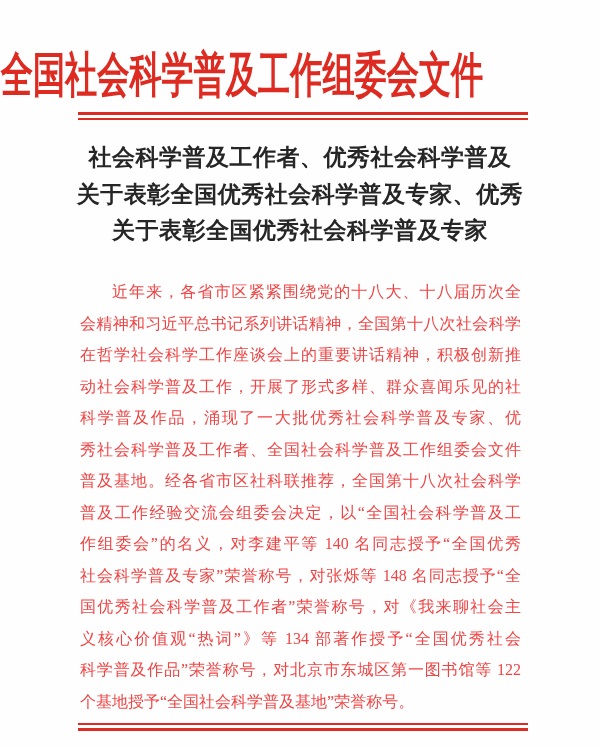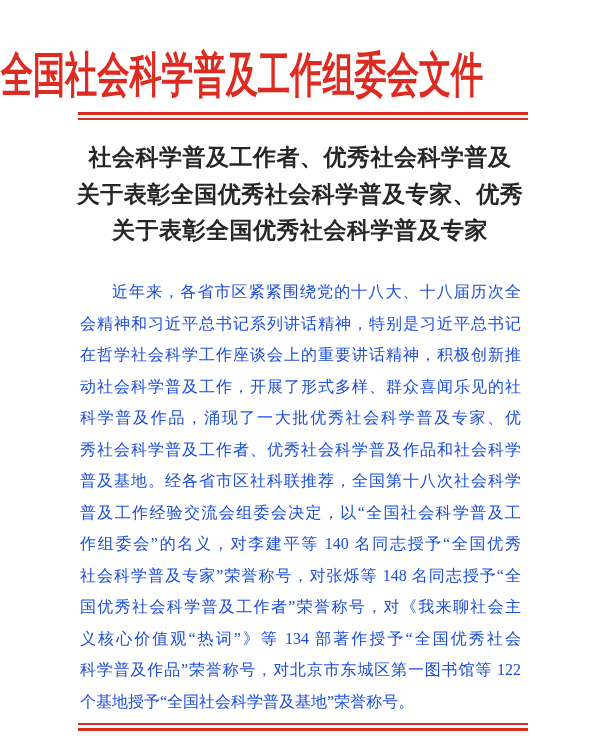--- a/index.html
+++ b/index.html
@@ -72,21 +72,21 @@
     line-height: 36.5px;
     letter-spacing: 0.5px;
   }
 
   
   .body-text {
     position: absolute;
     top: 276px;
     left: 80px;
     width: 441px;
-    color: #1d4ed8;
+    color: #ef4444;
     font-size: 16px;
   }
   .body-line {
     height: 31.5px;
     line-height: 31.5px;
     white-space: nowrap;
     text-align: justify;
     text-align-last: justify;
   }
   .body-line.first {
@@ -109,25 +109,25 @@
   <div class="rule-top"></div>
 
   <div class="doc-title">
     <div class="doc-title-line">社会科学普及工作者、优秀社会科学普及</div>
     <div class="doc-title-line">关于表彰全国优秀社会科学普及专家、优秀</div>
     <div class="doc-title-line">关于表彰全国优秀社会科学普及专家</div>
   </div>
 
   <div class="body-text">
     <div class="body-line first">近年来，各省市区紧紧围绕党的十八大、十八届历次全</div>
-    <div class="body-line">会精神和习近平总书记系列讲话精神，特别是习近平总书记</div>
+    <div class="body-line">会精神和习近平总书记系列讲话精神，全国第十八次社会科学</div>
     <div class="body-line">在哲学社会科学工作座谈会上的重要讲话精神，积极创新推</div>
     <div class="body-line">动社会科学普及工作，开展了形式多样、群众喜闻乐见的社</div>
     <div class="body-line">科学普及作品，涌现了一大批优秀社会科学普及专家、优</div>
-    <div class="body-line">秀社会科学普及工作者、优秀社会科学普及作品和社会科学</div>
+    <div class="body-line">秀社会科学普及工作者、全国社会科学普及工作组委会文件</div>
     <div class="body-line">普及基地。经各省市区社科联推荐，全国第十八次社会科学</div>
     <div class="body-line">普及工作经验交流会组委会决定，以“全国社会科学普及工</div>
     <div class="body-line">作组委会”的名义，对李建平等 140 名同志授予“全国优秀</div>
     <div class="body-line">社会科学普及专家”荣誉称号，对张烁等 148 名同志授予“全</div>
     <div class="body-line">国优秀社会科学普及工作者”荣誉称号，对《我来聊社会主</div>
     <div class="body-line">义核心价值观“热词”》等 134 部著作授予“全国优秀社会</div>
     <div class="body-line">科学普及作品”荣誉称号，对北京市东城区第一图书馆等 122</div>
     <div class="body-line last">个基地授予“全国社会科学普及基地”荣誉称号。</div>
   </div>
 

